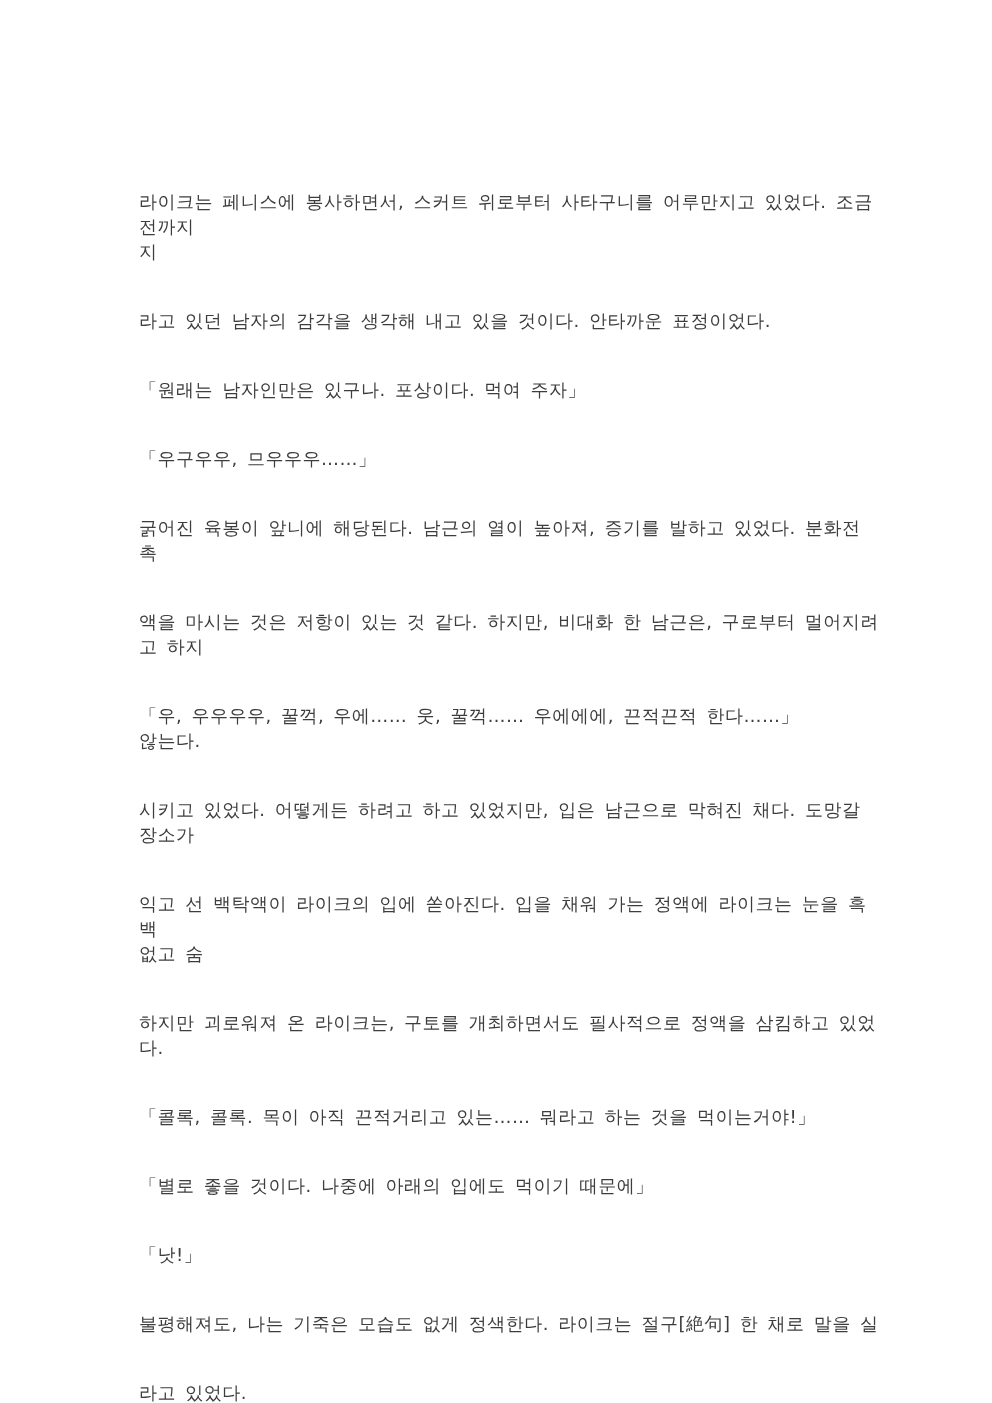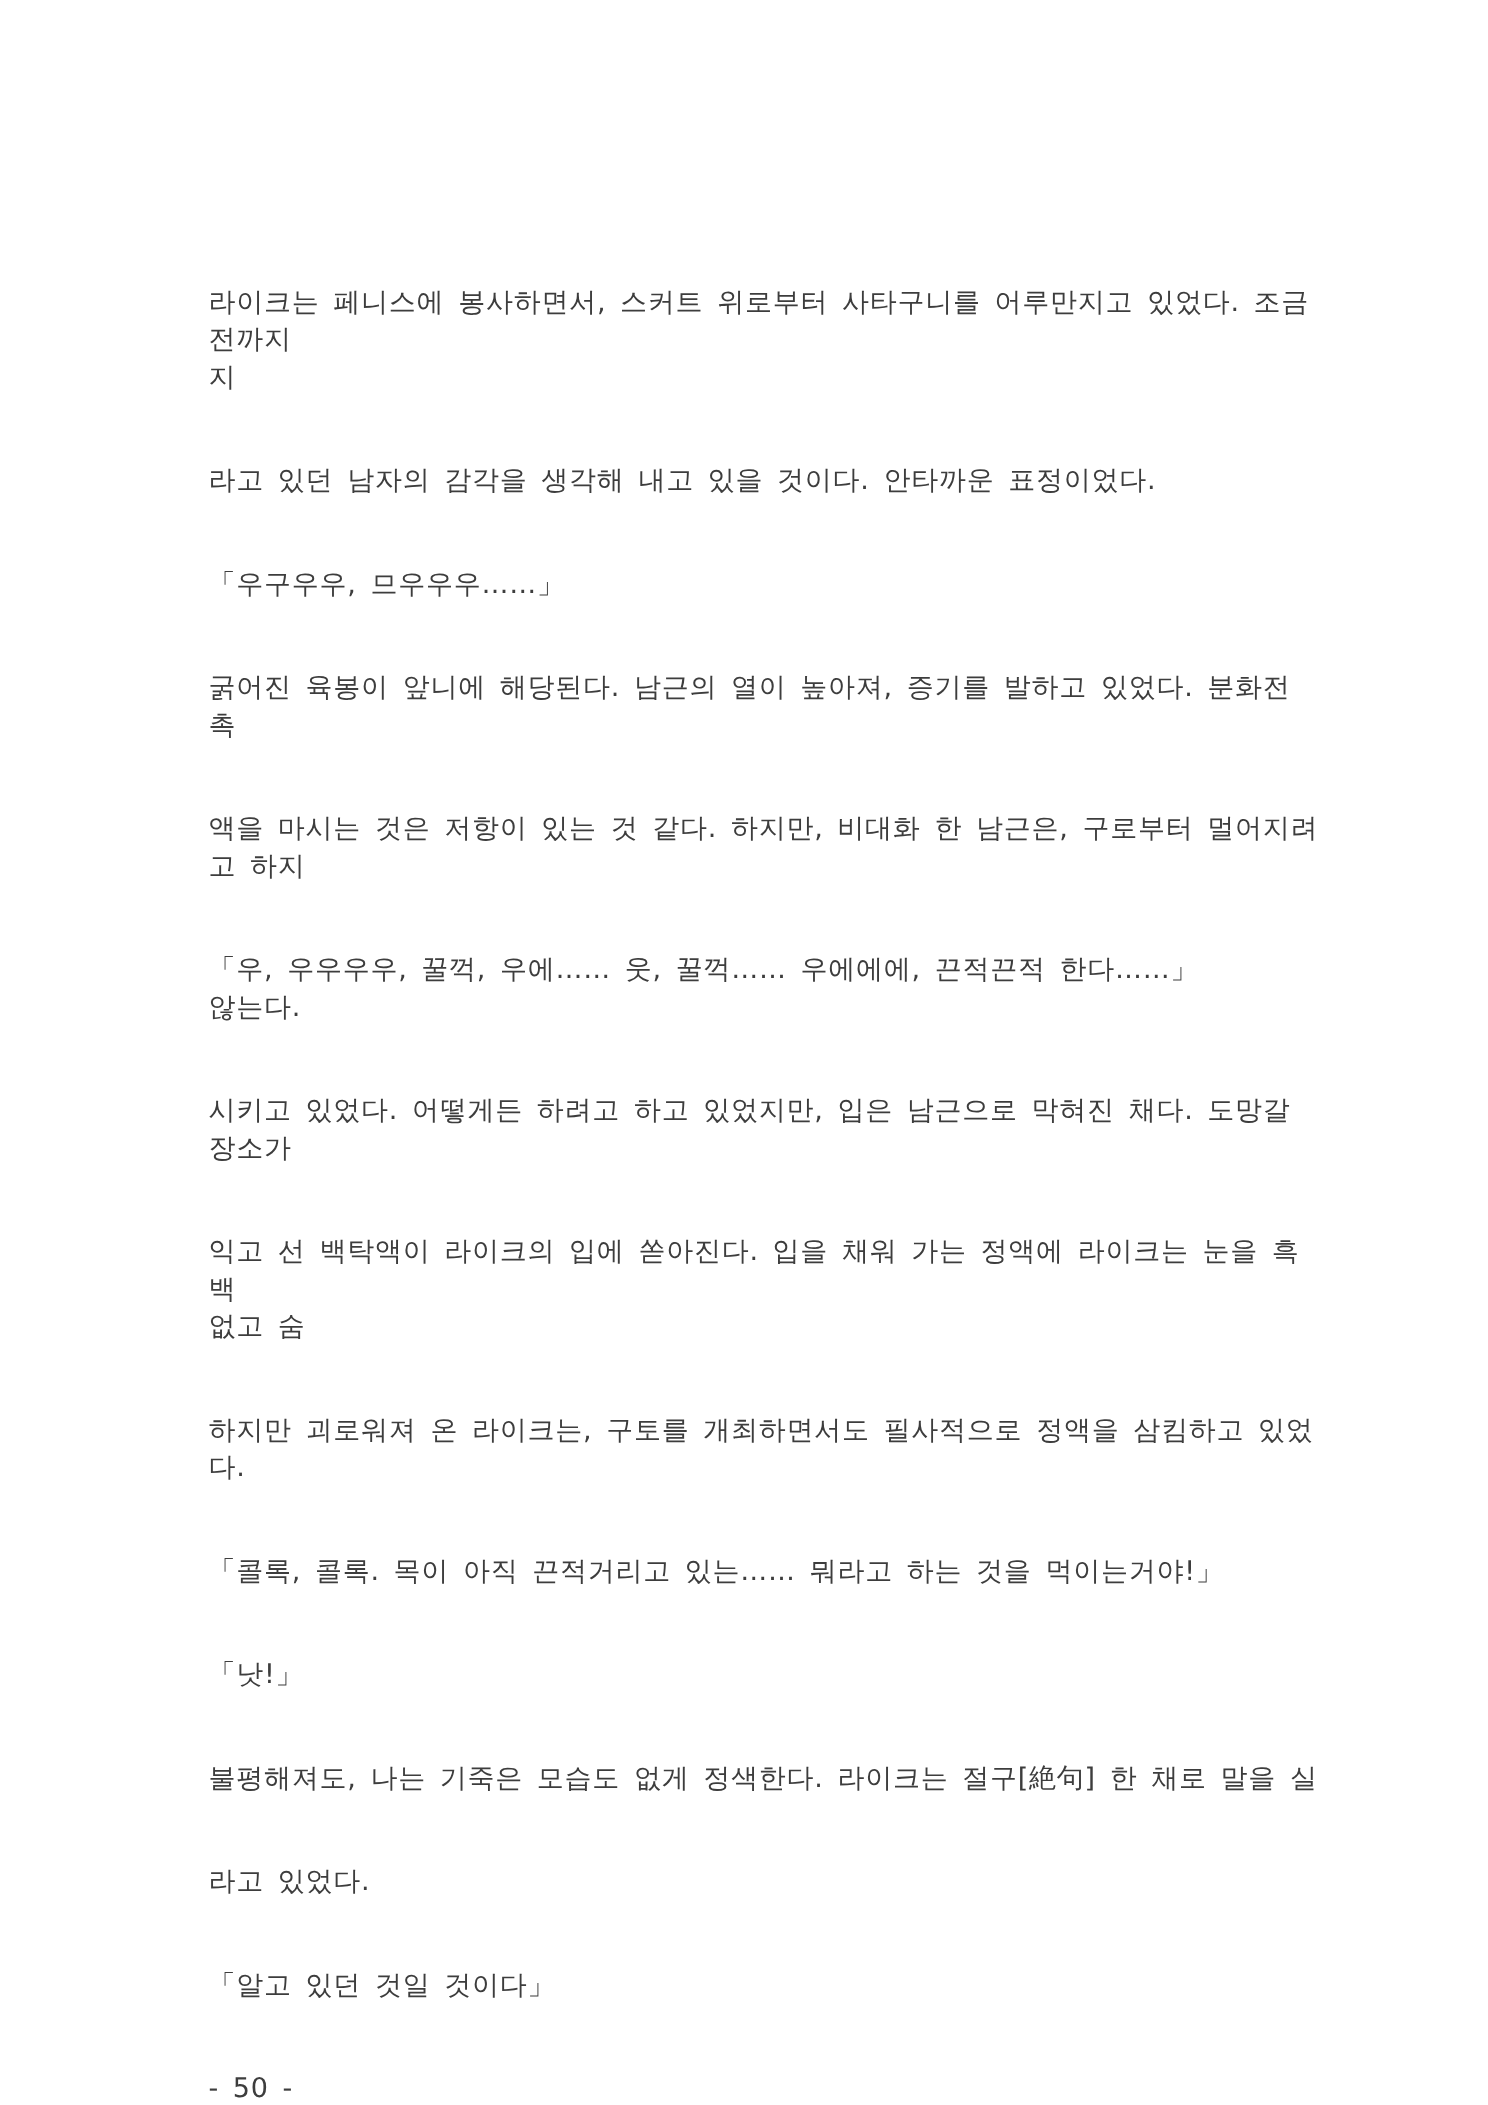--- a/index.html
+++ b/index.html
@@ -43,30 +43,32 @@
   }
 </style>
 </head>
 <body>
 
 <div class="page">
   <div class="doc">
     <div class="line para first">라이크는 페니스에 봉사하면서, 스커트 위로부터 사타구니를 어루만지고 있었다. 조금 전까지</div>
     <div class="line wrap">지</div>
     <div class="line para">라고 있던 남자의 감각을 생각해 내고 있을 것이다. 안타까운 표정이었다.</div>
+    <div class="line para">「원래는 남자인만은 있구나. 포상이다. 먹여 주자」</div>
     <div class="line para">「우구우우, 므우우우……」</div>
     <div class="line para">굵어진 육봉이 앞니에 해당된다. 남근의 열이 높아져, 증기를 발하고 있었다. 분화전 촉</div>
     <div class="line para">액을 마시는 것은 저항이 있는 것 같다. 하지만, 비대화 한 남근은, 구로부터 멀어지려고 하지</div>
     <div class="line para">「우, 우우우우, 꿀꺽, 우에…… 웃, 꿀꺽…… 우에에에, 끈적끈적 한다……」</div>
     <div class="line wrap">않는다.</div>
     <div class="line para">시키고 있었다. 어떻게든 하려고 하고 있었지만, 입은 남근으로 막혀진 채다. 도망갈 장소가</div>
     <div class="line para">익고 선 백탁액이 라이크의 입에 쏟아진다. 입을 채워 가는 정액에 라이크는 눈을 흑백</div>
     <div class="line wrap">없고 숨</div>
     <div class="line para">하지만 괴로워져 온 라이크는, 구토를 개최하면서도 필사적으로 정액을 삼킴하고 있었다.</div>
     <div class="line para">「콜록, 콜록. 목이 아직 끈적거리고 있는…… 뭐라고 하는 것을 먹이는거야!」</div>
+    <div class="line para">「별로 좋을 것이다. 나중에 아래의 입에도 먹이기 때문에」</div>
     <div class="line para">「낫!」</div>
     <div class="line para">불평해져도, 나는 기죽은 모습도 없게 정색한다. 라이크는 절구[絶句] 한 채로 말을 실</div>
     <div class="line para">라고 있었다.</div>
     <div class="line para">「알고 있던 것일 것이다」</div>
     <div class="line para">- 50 -</div>
     <div class="line para">「아와와왓」</div>
   </div>
 </div>
 
 </body></html>

